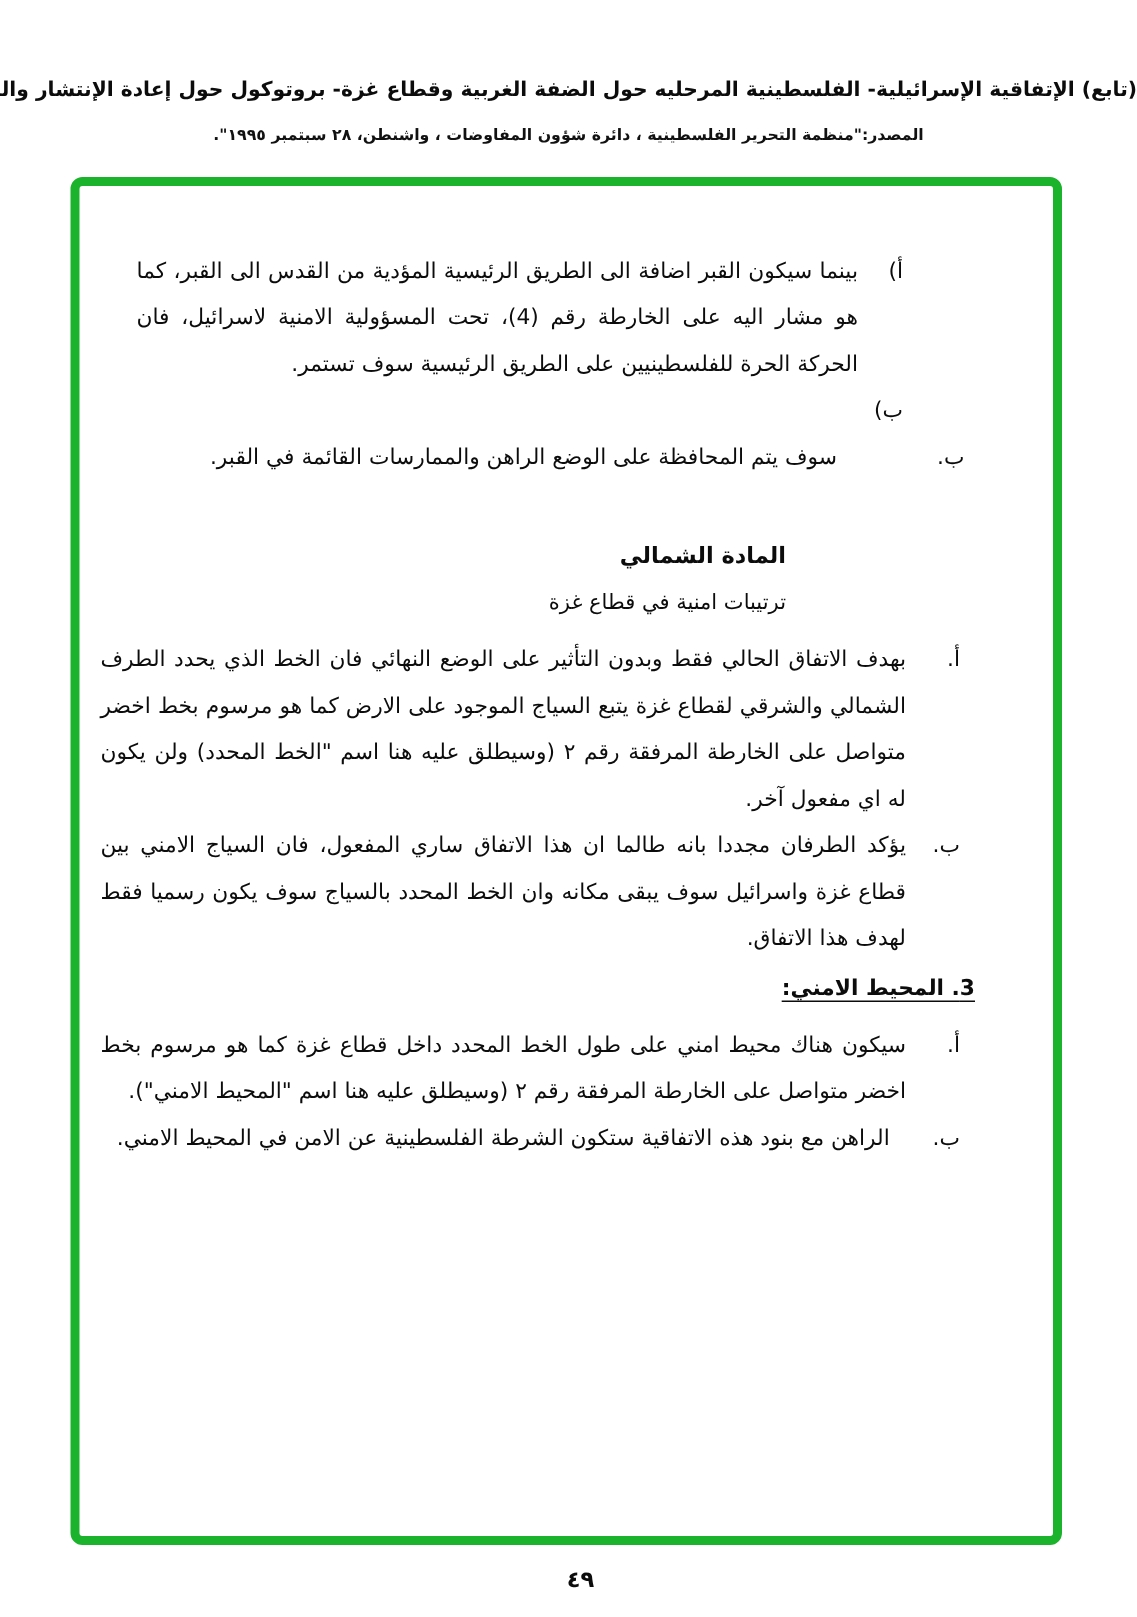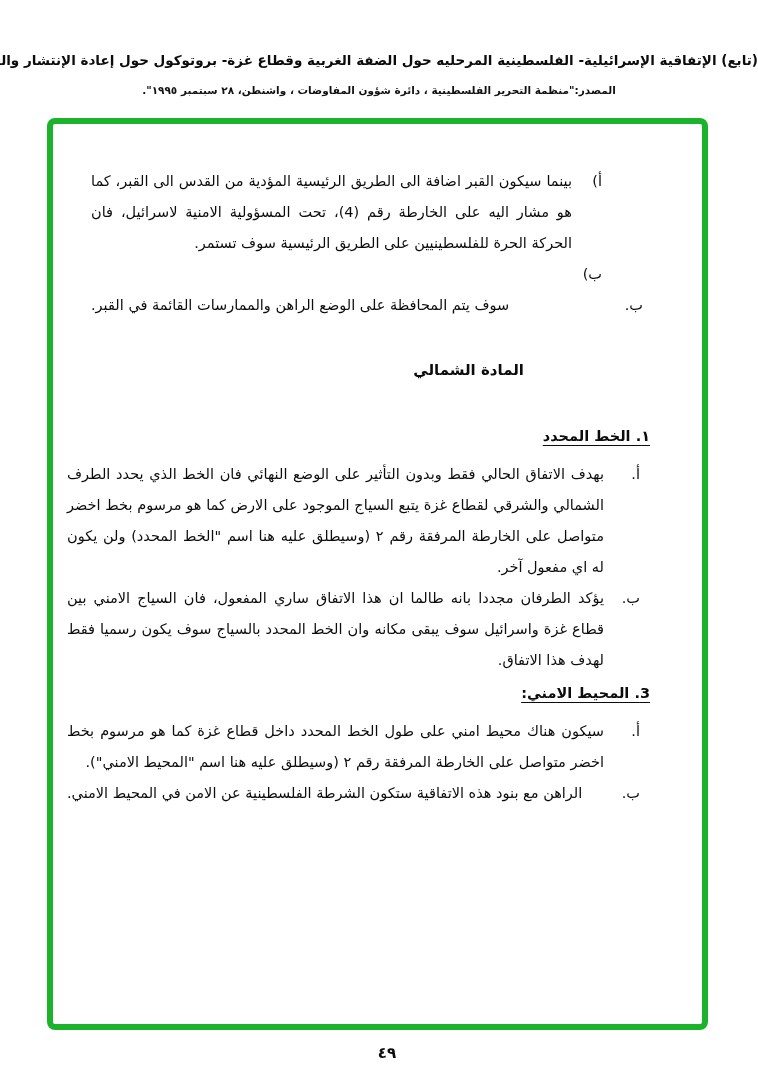--- a/index.html
+++ b/index.html
@@ -32,21 +32,21 @@
     border: 6px solid #1cb32c;
     border-radius: 8px;
     direction: rtl;
     padding-top: 42px;
     font-size: 14.5px; line-height: 31px;
   }
   
   .row { display: flex; direction: rtl; }
   .row .marker { flex: none; width: 36px; }
   .row .itext  { flex: 1; text-align: justify; }
-  .row .itext.single { text-align: left; }
+  .row .itext.single { text-align: center; }
   .g1 { padding-right: 100px; padding-left: 38px; }   
   .g1 .marker { width: 30px; }
   .g2 { padding-right: 59px; padding-left: 38px; }    
   .sec-items { padding-right: 62px; padding-left: 14px; }
   .sec-items .row { margin-top: 0; }
   
   .article-head { margin-top: 38px; padding-right: 178px; text-align: right; }
   .article-title { font-weight: bold; font-size: 15px; line-height: 22px; }
   .article-subtitle { font-size: 14px; line-height: 22px; margin-top: 10px; }
   
@@ -81,25 +81,23 @@
     <div class="row g1">
       <span class="marker">ب)</span>
     </div>
     <div class="row g2">
       <span class="marker">ب.</span>
       <span class="itext single">سوف يتم المحافظة على الوضع الراهن والممارسات القائمة في القبر.</span>
     </div>
 
     <div class="article-head">
       <div class="article-title">المادة الشمالي</div>
+      <div class="article-subtitle">ترتيبات امنية في قطاع غزة</div>
     </div>
 
-    <div class="sec-head mt-h1">
-      <span>١. الخط المحدد</span>
-    </div>
     <div class="sec-items mt-items">
       <div class="row">
         <span class="marker">أ.</span>
         <span class="itext">بهدف الاتفاق الحالي فقط وبدون التأثير على الوضع النهائي فان الخط الذي يحدد الطرف الشمالي والشرقي لقطاع غزة يتبع السياج الموجود على الارض كما هو مرسوم بخط اخضر متواصل على الخارطة المرفقة رقم ٢ (وسيطلق عليه هنا اسم "الخط المحدد) ولن يكون له اي مفعول آخر.</span>
       </div>
       <div class="row">
         <span class="marker">ب.</span>
         <span class="itext">يؤكد الطرفان مجددا بانه طالما ان هذا الاتفاق ساري المفعول، فان السياج الامني بين قطاع غزة واسرائيل سوف يبقى مكانه وان الخط المحدد بالسياج سوف يكون رسميا فقط لهدف هذا الاتفاق.</span>
       </div>
     </div>

